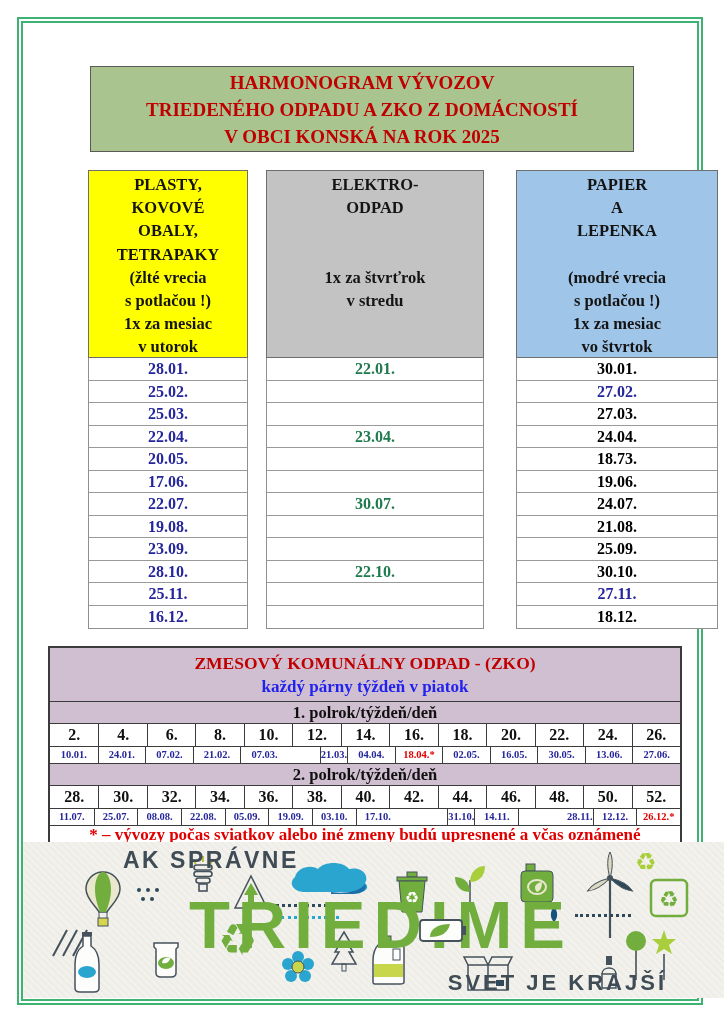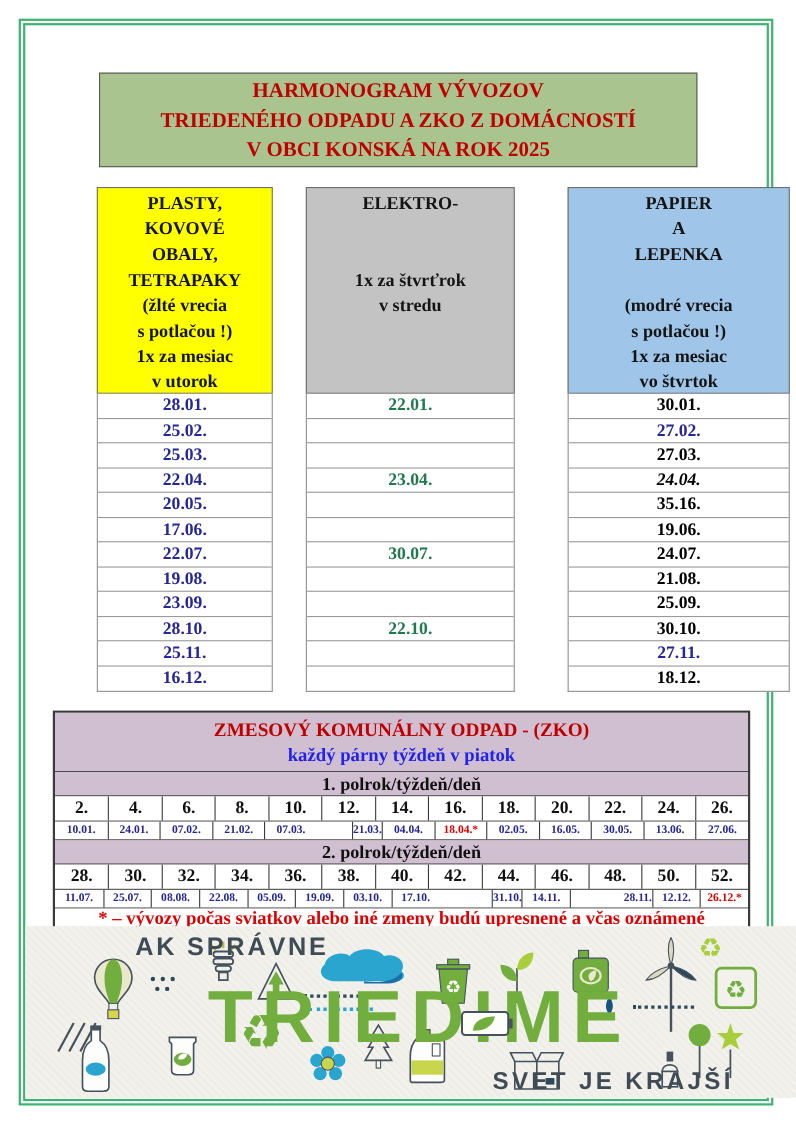--- a/index.html
+++ b/index.html
@@ -18,21 +18,21 @@
     border:2px solid var(--frame-green);}
 
   .title-box{position:absolute;left:90px;top:66px;width:544px;height:86px;
     background:var(--title-bg);border:1px solid #595959;box-sizing:border-box;
     text-align:center;color:var(--title-red);font-weight:bold;font-size:19px;
     line-height:27px;padding-top:2px;}
 
   .schedule{position:absolute;left:88px;top:170px;width:552px;height:458px;}
   .sched-col{position:absolute;top:0;}
   .col-0{left:0;width:160px;}
-  .col-1{left:190px;width:190px;}
+  .col-1{left:178px;width:218px;}
   .col-2{left:380px;width:202px;padding-left:48px;}
   .sched-header{height:188px;box-sizing:border-box;border:1px solid #6e6e6e;
     text-align:center;font-weight:bold;font-size:16.5px;line-height:23.2px;
     padding-top:2px;color:#141414;}
   .col-0 .sched-header{background:var(--col-yellow);}
   .col-1 .sched-header{background:var(--col-gray);}
   .col-2 .sched-header{background:var(--col-blue);}
   .sched-cells{border:1px solid #8f8f8f;border-top:none;background:#fff;}
   .sched-cell{height:22.5px;box-sizing:border-box;border-bottom:1px solid #9a9a9a;
     text-align:center;font-weight:bold;font-size:16px;line-height:22px;}
@@ -103,20 +103,21 @@
         <div class="sched-cell" style="color: rgb(38, 38, 156);">19.08.</div>
         <div class="sched-cell" style="color: rgb(38, 38, 156);">23.09.</div>
         <div class="sched-cell" style="color: rgb(38, 38, 156);">28.10.</div>
         <div class="sched-cell" style="color: rgb(38, 38, 156);">25.11.</div>
         <div class="sched-cell" style="color: rgb(38, 38, 156);">16.12.</div>
       </div>
   </div>
   <div class="sched-col col-1">
     <div class="sched-header">
         <div>ELEKTRO-</div>
+        <div>ODPAD</div>
         <div>&nbsp;</div>
         <div>&nbsp;</div>
         <div>1x za štvrťrok</div>
         <div>v stredu</div>
         <div>&nbsp;</div>
         <div>&nbsp;</div>
       </div>
     <div class="sched-cells">
         <div class="sched-cell" style="color: rgb(31, 122, 77);">22.01.</div>
         <div class="sched-cell">&nbsp;</div>
@@ -140,22 +141,22 @@
         <div>&nbsp;</div>
         <div>(modré vrecia</div>
         <div>s potlačou !)</div>
         <div>1x za mesiac</div>
         <div>vo štvrtok</div>
       </div>
     <div class="sched-cells">
         <div class="sched-cell" style="color: rgb(0, 0, 0);">30.01.</div>
         <div class="sched-cell" style="color: rgb(38, 38, 156);">27.02.</div>
         <div class="sched-cell" style="color: rgb(0, 0, 0);">27.03.</div>
-        <div class="sched-cell" style="color: rgb(0, 0, 0); font-style: italic;">24.04.</div>
-        <div class="sched-cell" style="color: rgb(0, 0, 0);">35.16.</div>
+        <div class="sched-cell" style="color: rgb(0, 0, 0);">24.04.</div>
+        <div class="sched-cell" style="color: rgb(0, 0, 0);">18.73.</div>
         <div class="sched-cell" style="color: rgb(0, 0, 0);">19.06.</div>
         <div class="sched-cell" style="color: rgb(0, 0, 0);">24.07.</div>
         <div class="sched-cell" style="color: rgb(0, 0, 0);">21.08.</div>
         <div class="sched-cell" style="color: rgb(0, 0, 0);">25.09.</div>
         <div class="sched-cell" style="color: rgb(0, 0, 0);">30.10.</div>
         <div class="sched-cell" style="color: rgb(38, 38, 156);">27.11.</div>
         <div class="sched-cell" style="color: rgb(0, 0, 0);">18.12.</div>
       </div>
   </div>
 </div>

